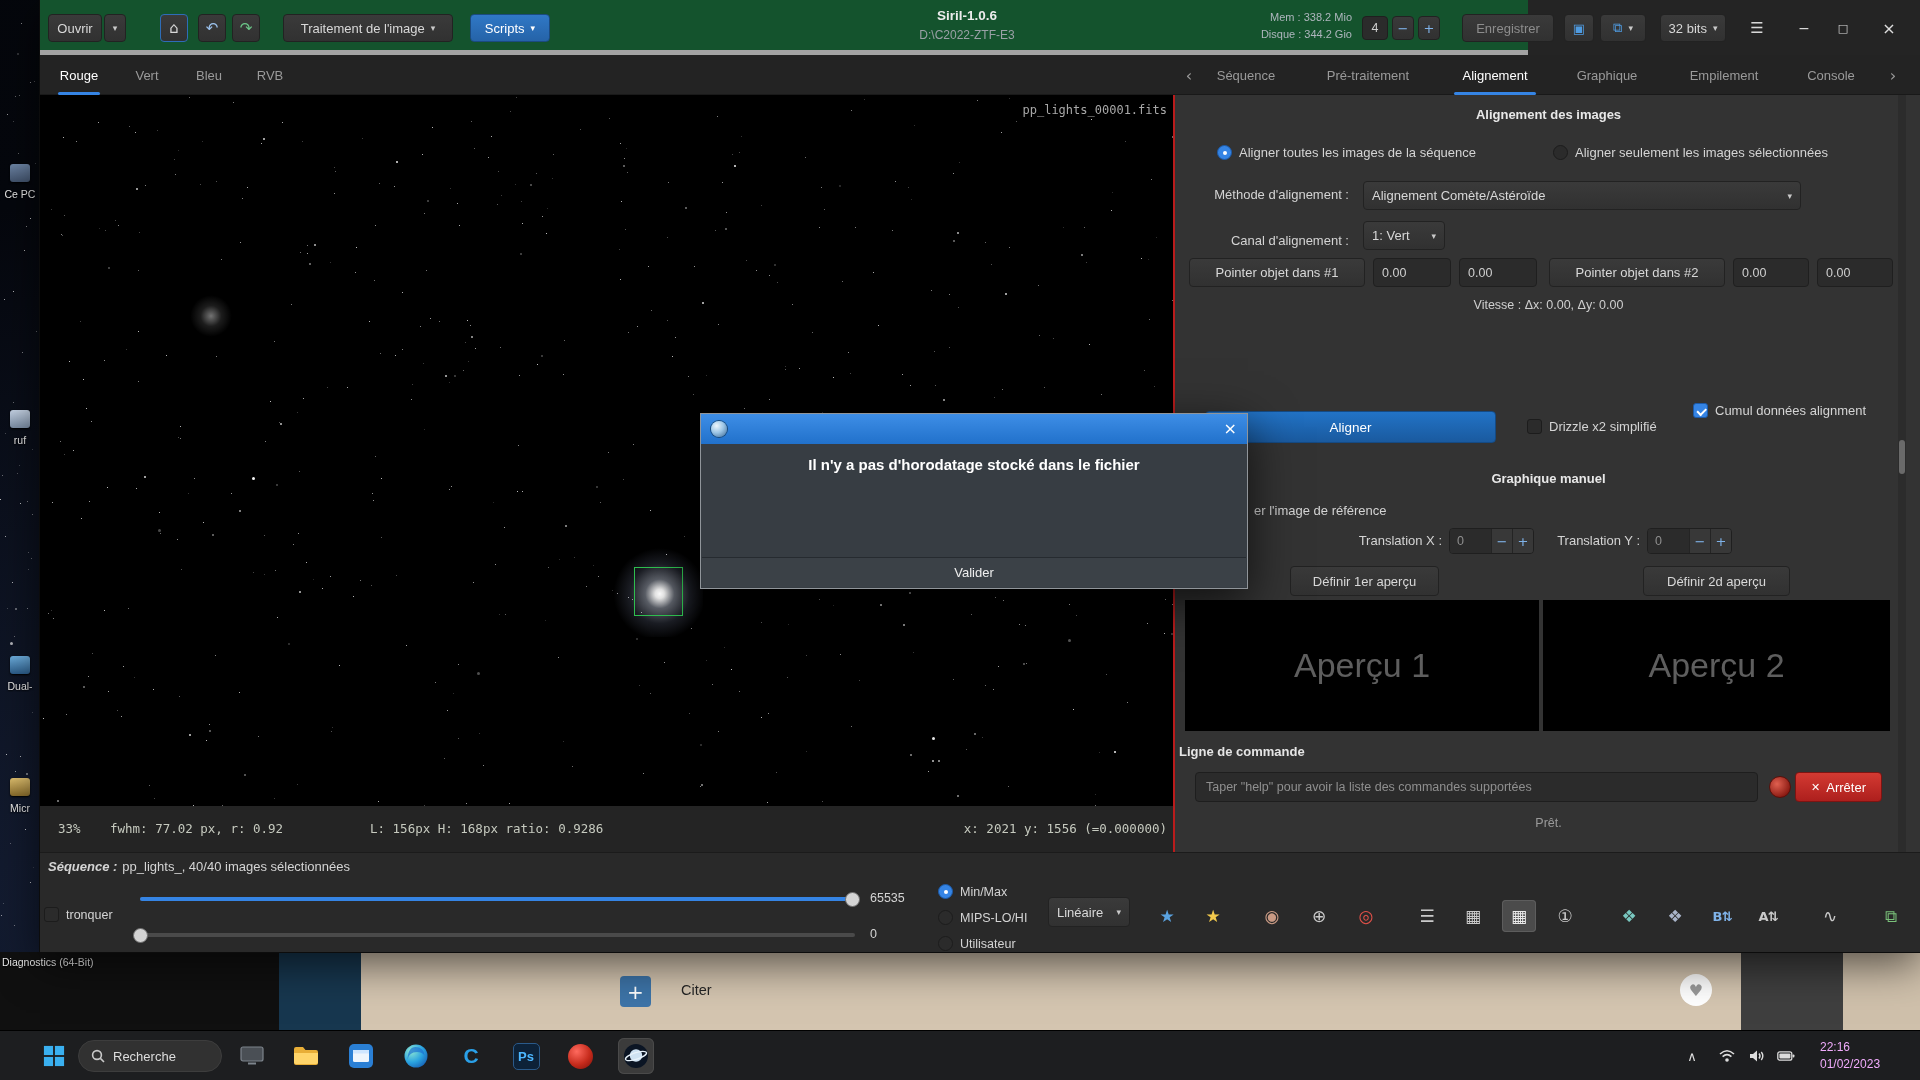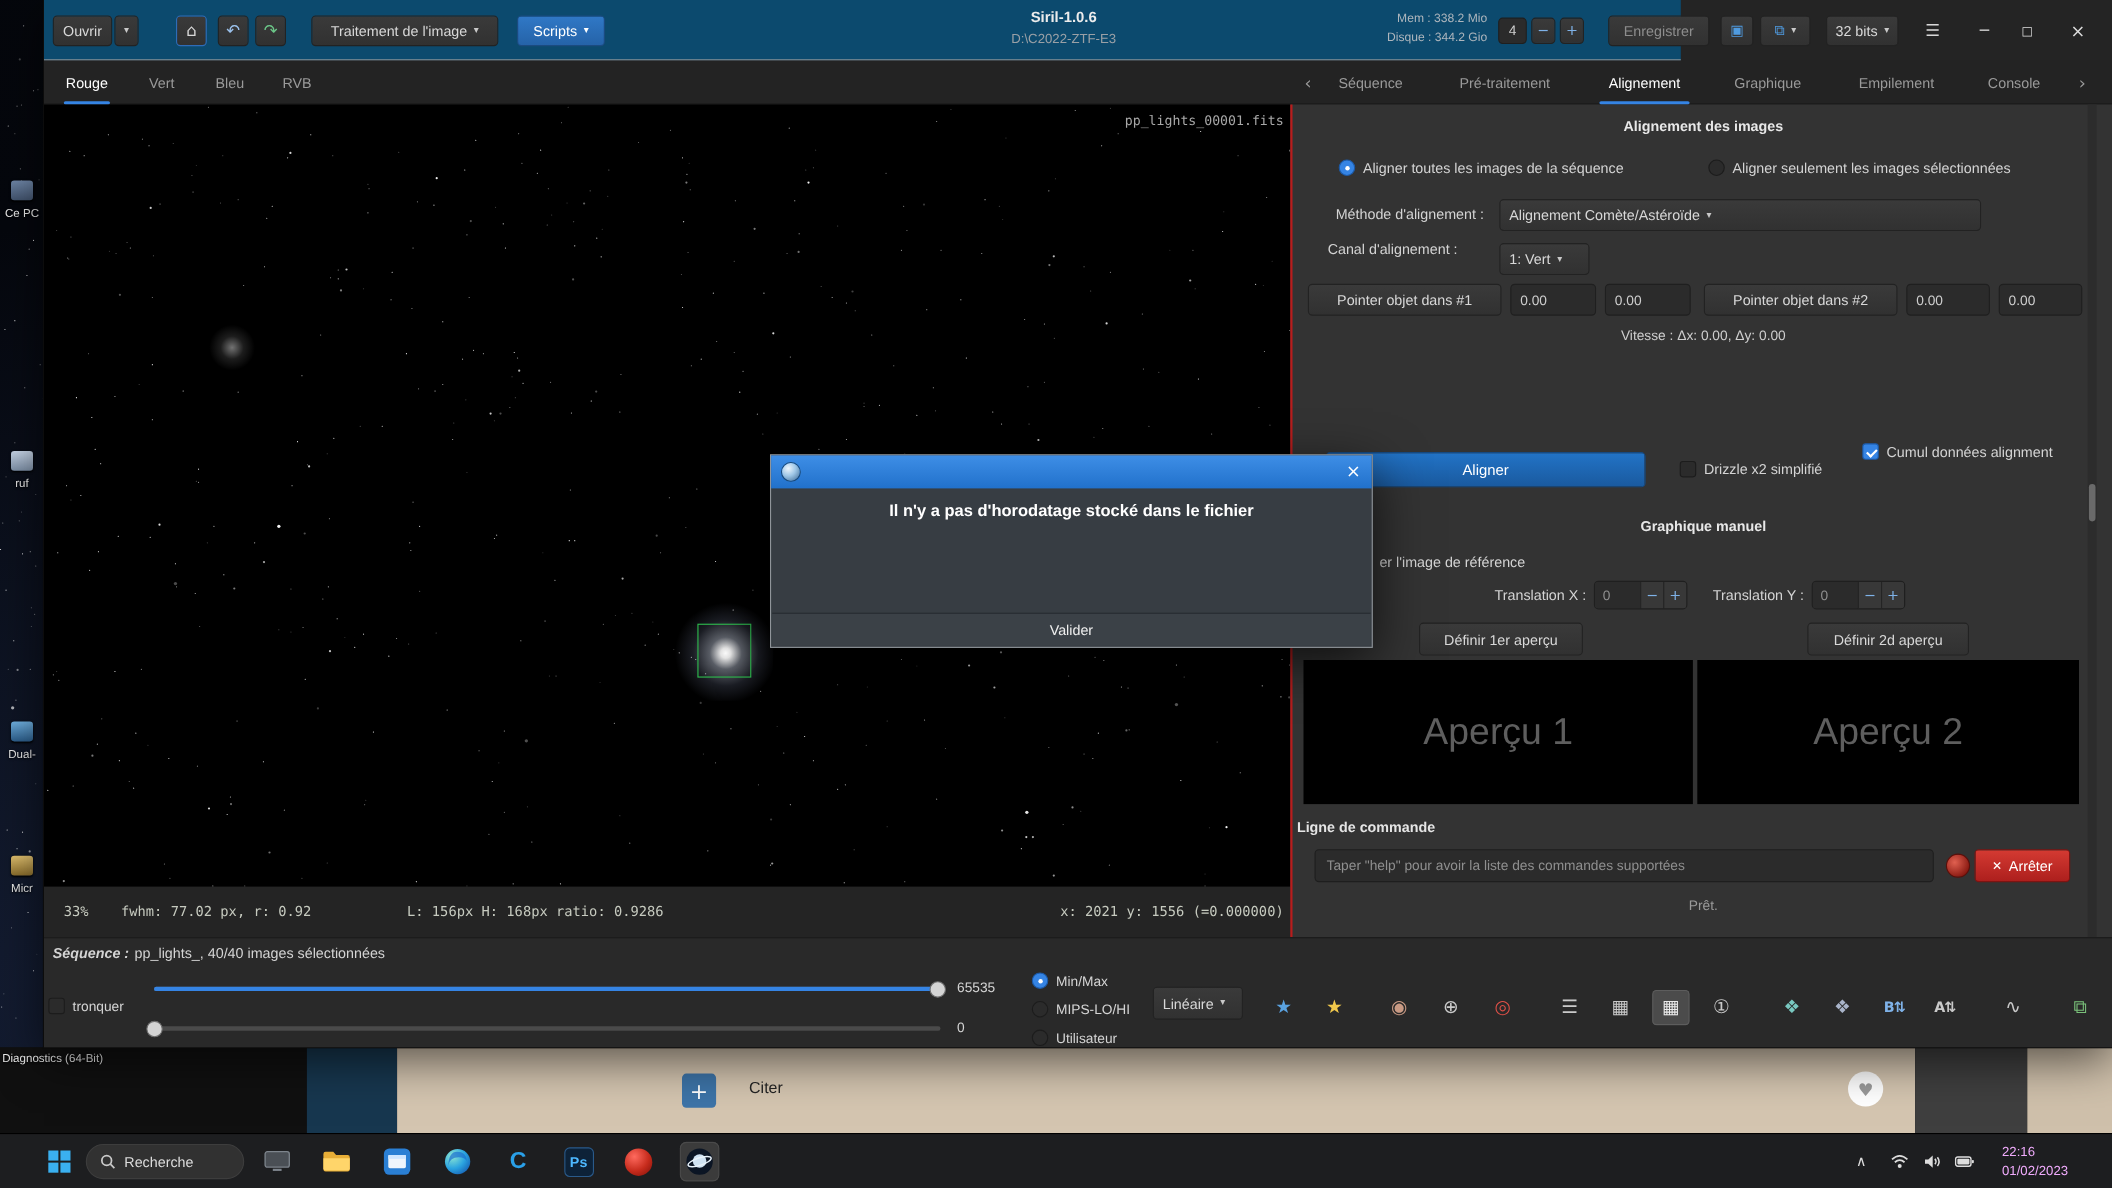--- a/index.html
+++ b/index.html
@@ -6,29 +6,29 @@
   html,body{background:#000}
   body{font-family:"Liberation Sans",sans-serif}
   .screen{position:relative;width:1920px;height:1080px;overflow:hidden;
     background:radial-gradient(ellipse at 8% 85%, #141d33 0%, #05070d 55%, #04060a 100%)}
   .abs{position:absolute}
   .row{display:flex;align-items:center;gap:7px}
   .g{font-family:"DejaVu Sans",sans-serif}
   
   .app{position:absolute;left:40px;top:0;width:1880px;height:952px;background:#242424;
     box-shadow:0 0 0 1px #0c0c0c, 0 12px 40px rgba(0,0,0,.6);z-index:10}
-  .app-header{position:absolute;left:0;top:0;width:1488px;height:55px;background:#0c4a6e;border-bottom:1px solid #a3a3a3}
+  .app-header{position:absolute;left:0;top:0;width:1488px;height:55px;background:#14532d;border-bottom:5px solid #a3a3a3}
   .gbtn{position:absolute;background:linear-gradient(#3a3a3a,#313131);border:1px solid #222;
     border-radius:4px;color:#d8d8d8;font-size:13px;display:flex;align-items:center;justify-content:center;gap:6px;cursor:default}
   .gbtn.blue{background:linear-gradient(#3078c6,#2563a8);border-color:#1b4b80;color:#fff}
   .gbtn.primary{background:linear-gradient(#2273c6,#1a5a9f);border-color:#154a83;color:#fff;font-size:13.5px}
   .gbtn.danger{background:linear-gradient(#d43a32,#ad1f1d);border-color:#7d1412;color:#fff}
   .gbtn.dis{color:#8d8d8d}
   .gbtn.flat{background:none;border:none}
-  .select{justify-content:flex-start;padding:13px 8px}
+  .select{justify-content:space-between;padding:13px 8px}
   .caret{font-size:9px;color:#c9c9c9}
   .entry{position:absolute;background:#2b2b2b;border:1px solid #1f1f1f;border-radius:4px;color:#cfcfcf;
     font-size:12.5px;display:flex;align-items:center;padding:0 8px}
   .lbl{color:#d4d4d4;font-size:13px}
   .mono{font-family:"DejaVu Sans Mono",monospace}
   .winctl{position:absolute;top:12px;height:32px;display:flex;align-items:center;justify-content:center;color:#ddd}
   
   .tabrow{position:absolute;left:0;top:55px;width:1880px;height:40px;background:#232323;border-bottom:1px solid #191919}
   .tab{position:absolute;top:0;height:40px;display:flex;align-items:center;justify-content:center;color:#9a9a9a;font-size:13px}
   .tab.sel{color:#fff}
@@ -809,21 +809,21 @@
         <span class="radio"></span>
         <span class="lbl">Aligner seulement les images sélectionnées</span>
       </div>
 
       <div class="abs lbl" style="left:8px;top:92px;width:166px;text-align:right">Méthode d'alignement :</div>
       <div class="gbtn select" style="left:188px;top:86px;width:438px;height:29px">
         <span>Alignement Comète/Astéroïde</span>
         <span class="caret g">▾</span>
       </div>
 
-      <div class="abs lbl" style="left:8px;top:124px;width:166px;text-align:center">Canal d'alignement :</div>
+      <div class="abs lbl" style="left:8px;top:138px;width:166px;text-align:right">Canal d'alignement :</div>
       <div class="gbtn select" style="left:188px;top:126px;width:82px;height:29px">
         <span>1: Vert</span>
         <span class="caret g">▾</span>
       </div>
 
       <div class="gbtn" style="left:14px;top:163px;width:176px;height:29px">
           <span>Pointer objet dans #1</span>
         </div>
       <div class="entry" style="left:198px;top:163px;width:78px;height:29px">0.00</div>
       <div class="entry" style="left:284px;top:163px;width:78px;height:29px">0.00</div>

